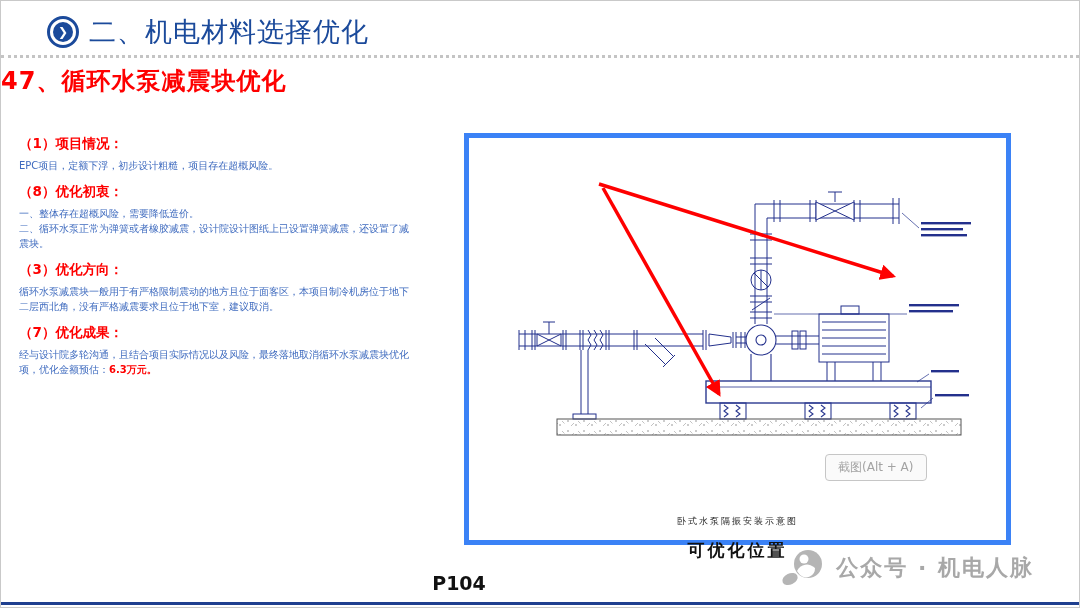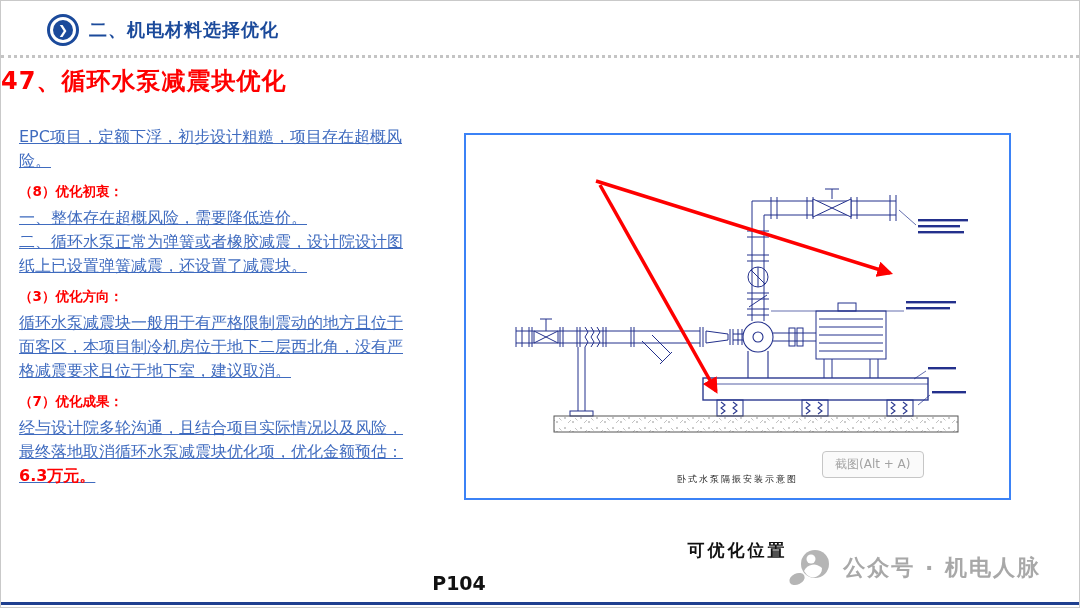--- a/index.html
+++ b/index.html
@@ -9,69 +9,70 @@
     border:1px solid #c9c9c9; overflow:hidden;
   }
   .bottom-rule{ position:absolute; left:0; right:0; bottom:2px; height:3px; background:#1f3f8f; }
 
   
   .header{ position:absolute; top:13px; left:46px; display:flex; align-items:center; gap:10px; }
   .hicon{ width:32px; height:32px; border:3px solid #1b4a9b; border-radius:50%;
           display:flex; align-items:center; justify-content:center; }
   .hicon-inner{ width:20px; height:20px; background:#1b4a9b; border-radius:50%;
           color:#fff; font-weight:bold; font-size:12px; display:flex; align-items:center; justify-content:center; }
-  .htitle{ font-size:18px; font-weight:bold; color:#1b4a9b; letter-spacing:1px; }
+  .htitle{ font-size:27px; font-weight:normal; color:#1b4a9b; letter-spacing:1px; }
 
   .dotted{ position:absolute; top:54px; left:0; right:0; border-top:3px dotted #c4c4c4; }
 
   .slide-title{ position:absolute; top:64px; left:0; width:100%; text-align:left;
     font-size:24px; font-weight:bold; color:#fe0000; letter-spacing:1px; }
 
   
   .leftcol{ position:absolute; left:18px; top:124px; width:398px; }
   .case-source{ color:#17365d; font-weight:bold; font-size:13px; margin-bottom:10px; }
   .sec-h{ color:#fe0000; font-weight:bold; font-size:13.5px; margin:10px 0 5px; }
-  .sec-b{ color:#3f6bbf; font-size:16px; line-height:1.5; white-space:pre-line;text-decoration:underline; }
+  .sec-b{ color:#3f6bbf; font-size:10px; line-height:1.5; white-space:pre-line; }
   .hl{ color:#fe0000; font-weight:bold; }
 
   
-  .figure-box{ position:absolute; left:463px; top:132px; width:547px; height:367px;
-    background:#fff; border:2px solid #3b82f6;padding-left:44px; }
+  .figure-box{ position:absolute; left:463px; top:132px; width:547px; height:412px;
+    background:#fff; border:5px solid #3b82f6;padding-left:44px; }
   .figure-box svg{ position:absolute; left:0; top:0; }
   .shot-btn{ position:absolute; left:356px; top:316px; padding:4px 12px; font-size:12px;
     color:#a3a3a3; background:#fafafa; border:1px solid #c6c6c6; border-radius:4px; cursor:pointer; }
   .inner-cap{ position:absolute; bottom:12px; left:0; width:100%; text-align:center;
     font-size:9px; color:#2a2a2a; letter-spacing:2px;margin-top:16px; }
   .below-cap{ position:absolute; left:463px; top:538px; width:547px; text-align:center;
     font-size:17px; font-weight:bold; color:#111; letter-spacing:3px; }
 
   .page-num{ position:absolute; left:0; top:571px; width:916px; text-align:center;
     font-size:19px; font-weight:bold; color:#111; }
 
-  .watermark{ position:absolute; right:38px; top:547px; display:flex; align-items:center; gap:10px; }
+  .watermark{ position:absolute; right:45px; top:547px; display:flex; align-items:center; gap:10px; }
   .wm-text{ color:#a8a8a8; font-size:22px; font-weight:bold; letter-spacing:2px; }
 </style>
 </head>
 <body>
 
 <div class="slide">
 
   <div class="header">
     <div class="hicon">
       <div class="hicon-inner">❯</div>
     </div>
     <div class="htitle">二、机电材料选择优化</div>
   </div>
 
   <div class="dotted"></div>
 
   <div class="slide-title">47、循环水泵减震块优化</div>
 
   <div class="leftcol">
 
+    <div class="sec-h">（1）项目情况：</div>
     <div class="sec-b">EPC项目，定额下浮，初步设计粗糙，项目存在超概风险。</div>
 
     <div class="sec-h">（8）优化初衷：</div>
     <div class="sec-b">一、整体存在超概风险，需要降低造价。
 二、循环水泵正常为弹簧或者橡胶减震，设计院设计图纸上已设置弹簧减震，还设置了减震块。</div>
 
     <div class="sec-h">（3）优化方向：</div>
     <div class="sec-b">循环水泵减震块一般用于有严格限制震动的地方且位于面客区，本项目制冷机房位于地下二层西北角，没有严格减震要求且位于地下室，建议取消。</div>
 
 

